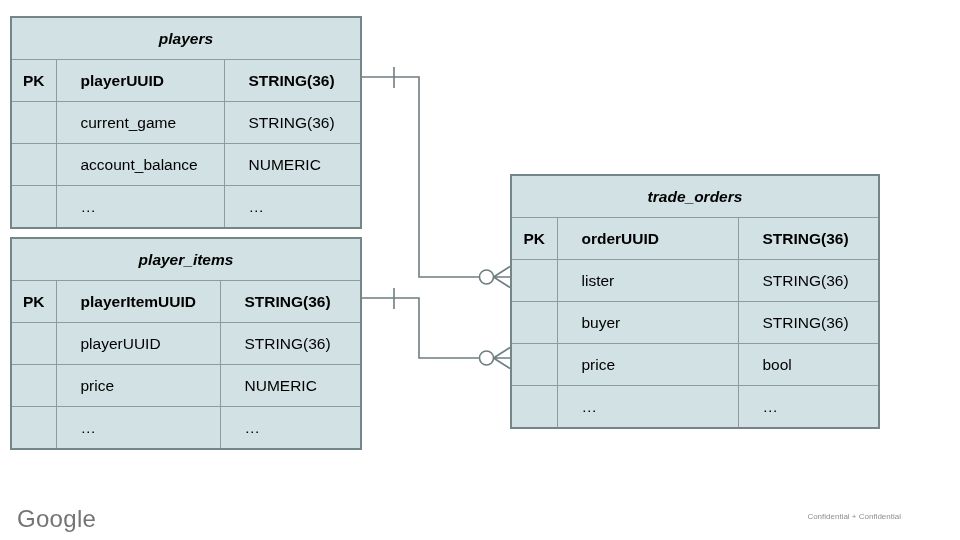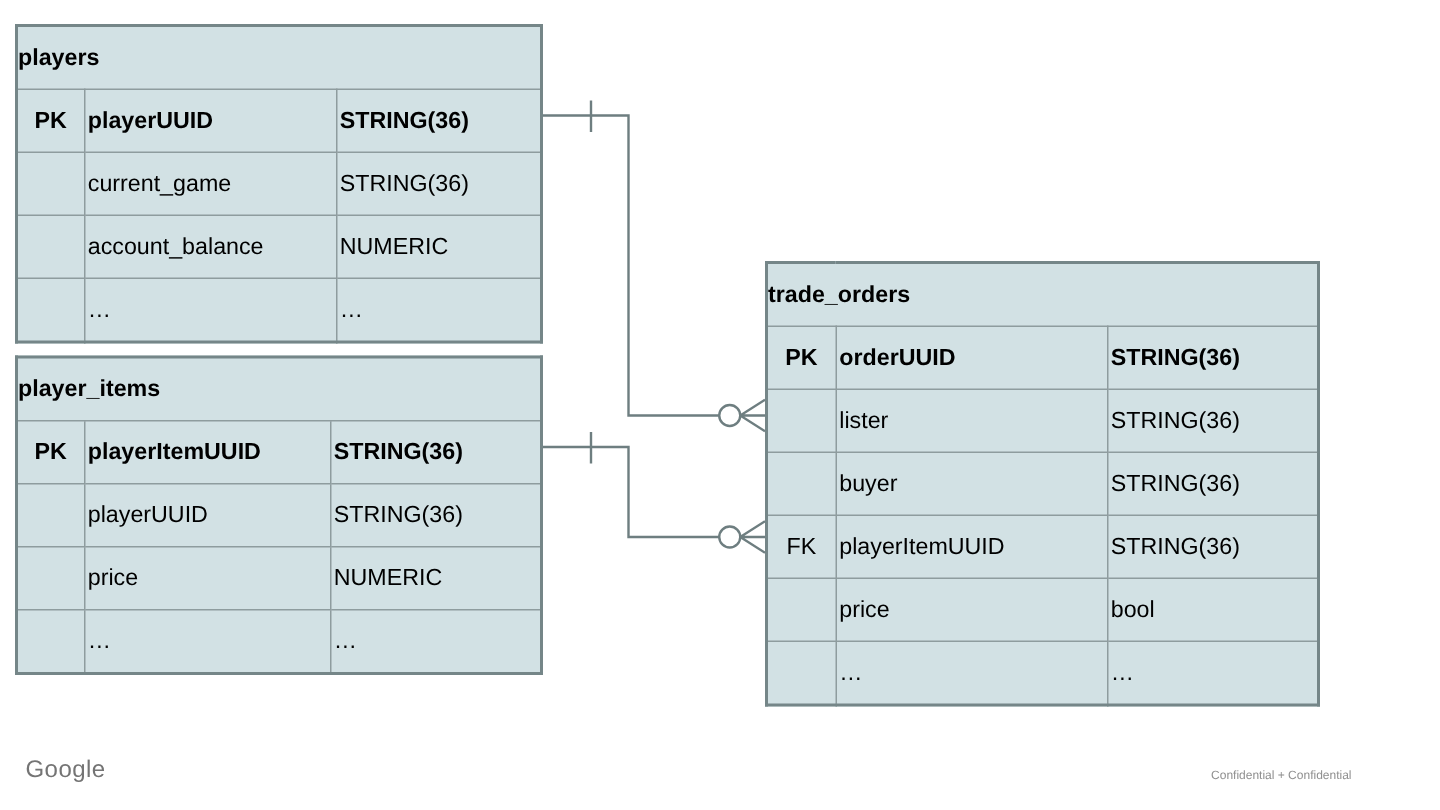--- a/index.html
+++ b/index.html
@@ -24,25 +24,26 @@
   }
   table.er th, table.er td {
     border: 1px solid #8e9c9e;
     height: 41px;
     padding: 0;
     overflow: hidden;
     white-space: nowrap;
     vertical-align: middle;
   }
   table.er th.tbl-title {
-    text-align: left;
+    text-align: center;
     font-weight: bold;
+    font-style: italic;
   }
   table.er td.key { text-align: center; }
-  table.er td.name, table.er td.type { padding-left: 2px; text-align: left; }
+  table.er td.name, table.er td.type { padding-left: 24px; text-align: left; }
   table.er tr.pk-row td { font-weight: bold; }
   td.ellipsis-cell { letter-spacing: 2px; }
 
   #players      { left: 10px;  top: 16px;  }
   #player_items { left: 10px;  top: 237px; }
   #trade_orders { left: 510px; top: 174px; }
 
   
   svg#connectors {
     position: absolute;
@@ -59,21 +60,21 @@
     stroke: #6e7e80;
     stroke-width: 1.6;
     fill: #ffffff;
   }
 
   
   #google-logo {
     position: absolute;
     left: 17px;
     top: 505px;
-    font-size: 16px;
+    font-size: 24px;
     letter-spacing: 0.3px;
     color: #747474;
     z-index: 3;
   }
   #footer-note {
     position: absolute;
     right: 59px;
     top: 512px;
     font-size: 8px;
     color: #8f8f8f;
@@ -193,25 +194,20 @@
         <td class="key"></td>
         <td class="name">lister</td>
         <td class="type">STRING(36)</td>
       </tr>
       <tr>
         <td class="key"></td>
         <td class="name">buyer</td>
         <td class="type">STRING(36)</td>
       </tr>
       <tr>
-        <td class="key">FK</td>
-        <td class="name">playerItemUUID</td>
-        <td class="type">STRING(36)</td>
-      </tr>
-      <tr>
         <td class="key"></td>
         <td class="name">price</td>
         <td class="type">bool</td>
       </tr>
       <tr>
         <td class="key"></td>
         <td class="name ellipsis-cell">…</td>
         <td class="type ellipsis-cell">…</td>
       </tr>
     </tbody>

